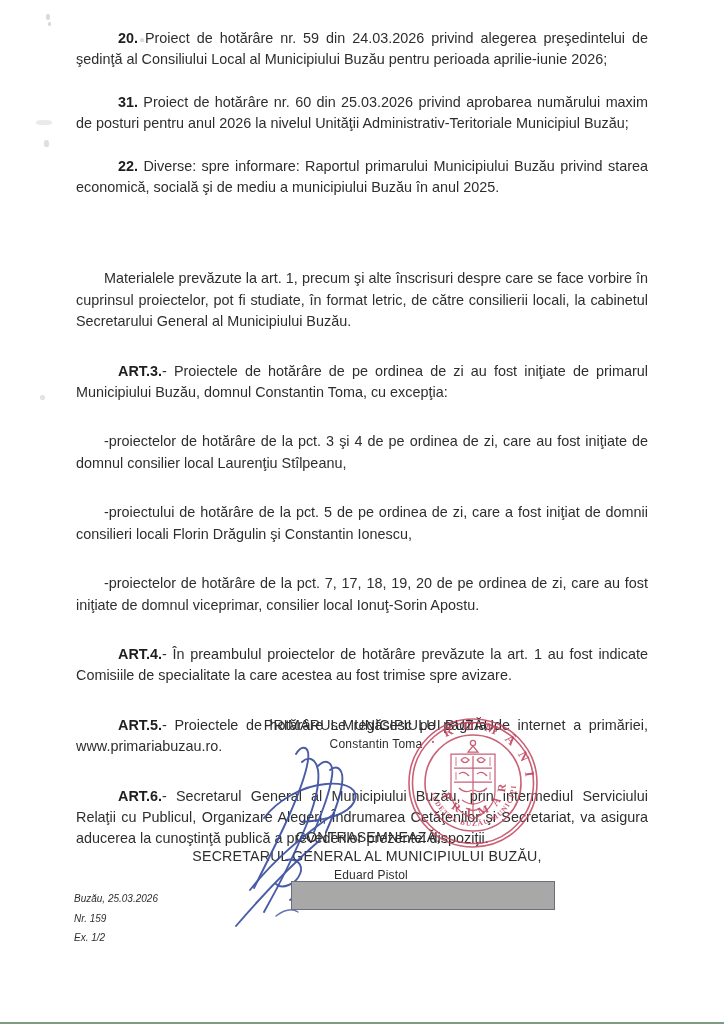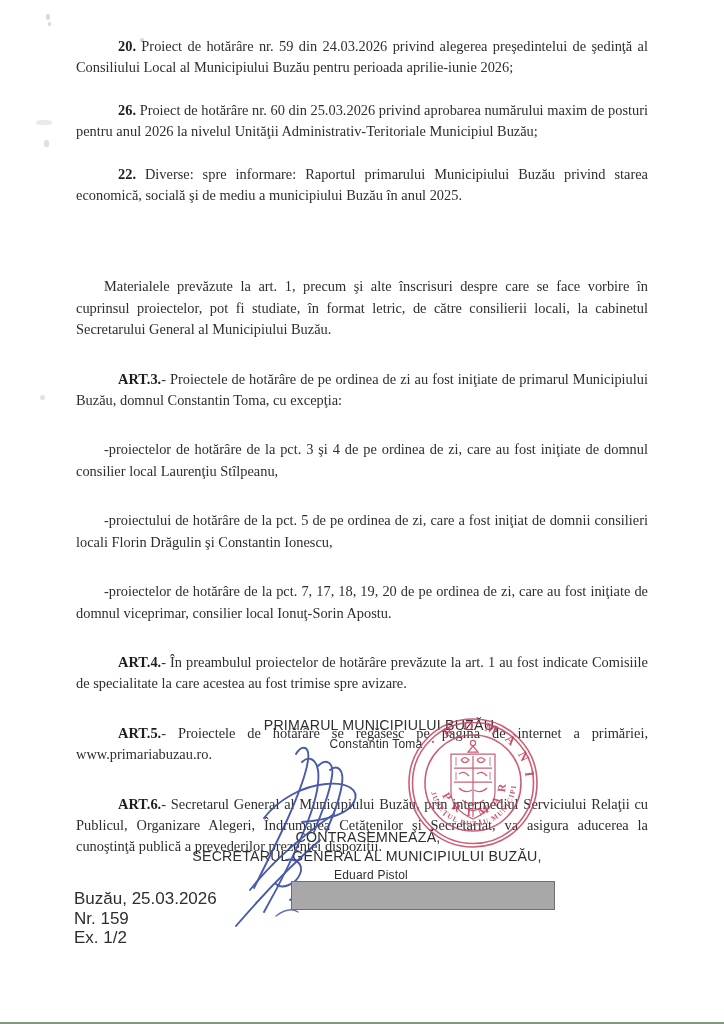--- a/index.html
+++ b/index.html
@@ -24,23 +24,22 @@
     position: absolute;
     background: #b9b9b9;
     opacity: .55;
     border-radius: 40%;
   }
 
   
   .body-text {
     position: absolute;
     left: 76px;
-    top: 36px;
+    top: 28px;
     width: 572px;
-    font-family: Liberation Serif, serif;
   }
   p.para {
     margin: 0;
     font-size: 14.4px;
     line-height: 21.4px;
     text-align: justify;
     text-justify: inter-word;
     color: #2e2e2e;
   }
   p.para.indent { text-indent: 42px; }
@@ -102,23 +101,24 @@
     background: #a8a8a8;
     border: 1px solid #6e6e78;
     box-sizing: border-box;
   }
 
   
   .footer-left {
     position: absolute;
     left: 74px;
     top: 889px;
-    font-size: 17px;
+    font-size: 10px;
     line-height: 19.5px;
     color: #2e2e2e;
+    font-style: italic;
   }
 
   
   .page-number {
     position: absolute;
     left: 0;
     top: 941px;
     width: 648px;
     text-align: right;
     font-size: 12.6px;
@@ -136,21 +136,21 @@
   <div class="speck" style="left:36px;top:120px;width:16px;height:5px;opacity:.3;"></div>
   <div class="speck" style="left:44px;top:140px;width:5px;height:7px;opacity:.45;"></div>
   <div class="speck" style="left:40px;top:395px;width:5px;height:5px;opacity:.4;"></div>
 
   <div class="body-text">
 
     <p class="para indent"><b class="lead">20.</b><span> Proiect de hotărâre nr. 59 din 24.03.2026 privind alegerea preşedintelui de şedinţă al Consiliului Local al Municipiului Buzău pentru perioada aprilie-iunie 2026;</span></p>
 
     <div class="gap-lg"></div>
 
-    <p class="para indent"><b class="lead">26.</b><span> Proiect de hotărâre nr. 60 din 25.03.2026 privind aprobarea numărului maxim de posturi pentru anul 2026 la nivelul Unităţii Administrativ-Teritoriale Municipiul Buzău;</span></p>
+    <p class="para indent"><b class="lead">31.</b><span> Proiect de hotărâre nr. 60 din 25.03.2026 privind aprobarea numărului maxim de posturi pentru anul 2026 la nivelul Unităţii Administrativ-Teritoriale Municipiul Buzău;</span></p>
 
     <div class="gap-lg"></div>
 
     <p class="para indent"><b class="lead">22.</b><span> Diverse: spre informare: Raportul primarului Municipiului Buzău privind starea economică, socială şi de mediu a municipiului Buzău în anul 2025.</span></p>
 
     <div class="gap-xl"></div>
     <div class="gap-md"></div>
 
     <p class="para indent-sm">Materialele prevăzute la art. 1, precum şi alte înscrisuri despre care se face vorbire în cuprinsul proiectelor, pot fi studiate, în format letric, de către consilierii locali, la cabinetul Secretarului General al Municipiului Buzău.</p>
 

